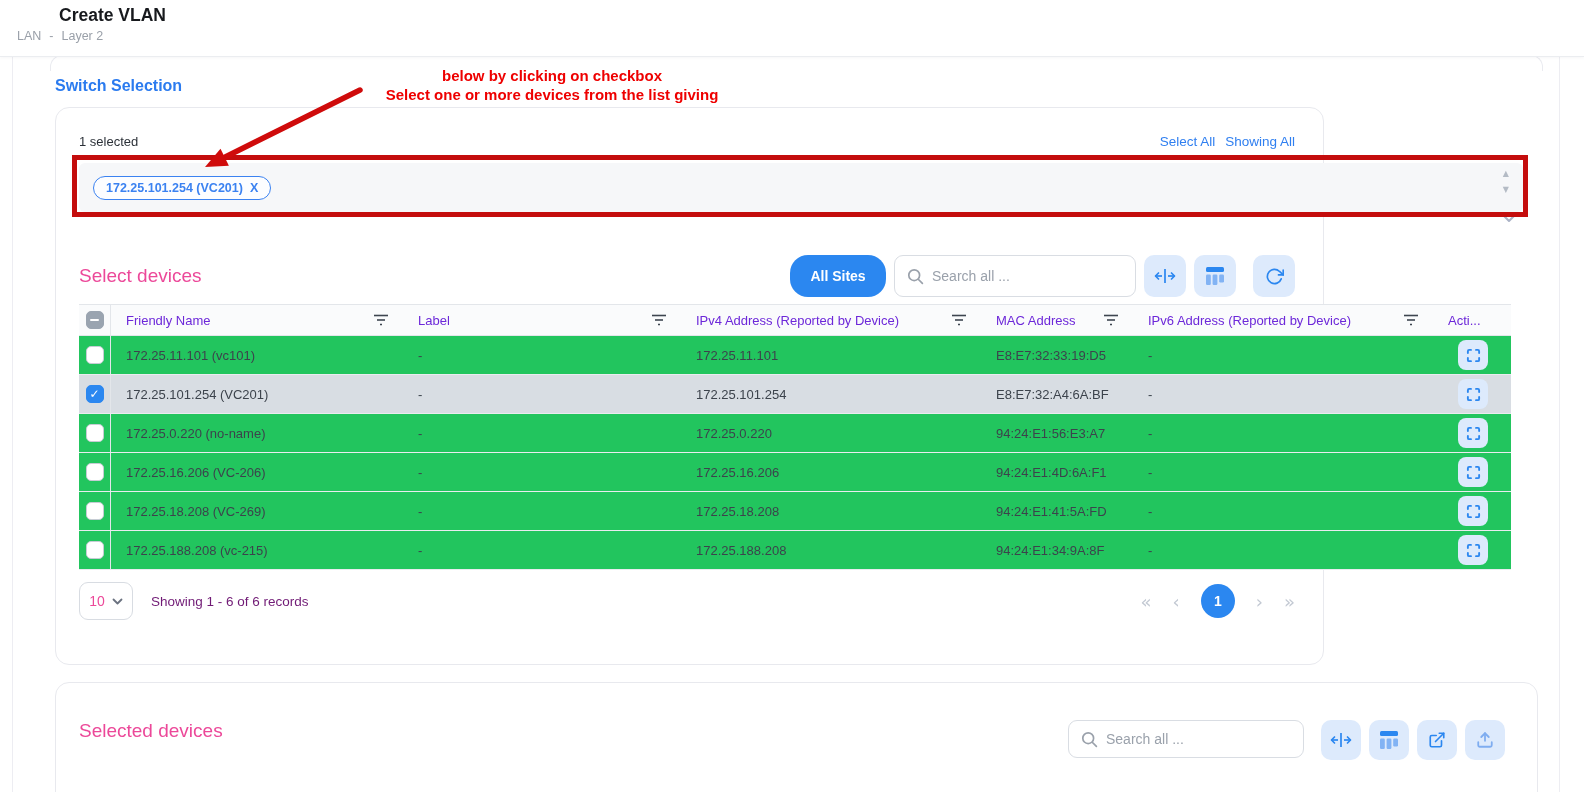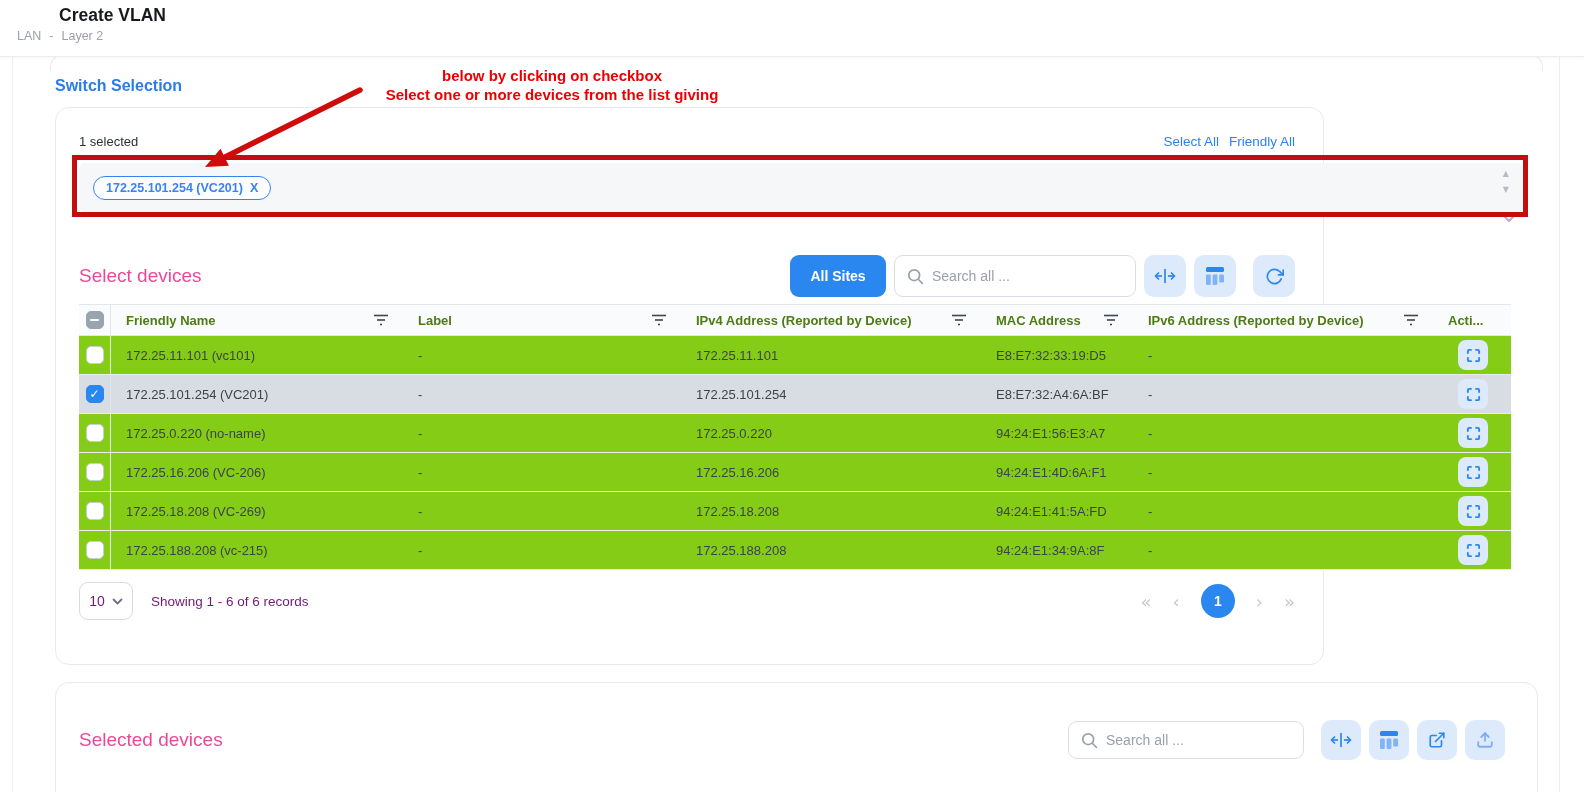--- a/index.html
+++ b/index.html
@@ -37,63 +37,63 @@
                border-radius:6px; display:flex; align-items:center; padding:0 14px; }
   .chip { display:inline-flex; align-items:center; gap:7px; border:1.5px solid #3b82f1; color:#3b82f1;
           background:#fcfdff; border-radius:14px; padding:4px 12px; font-size:12.5px; font-weight:600; }
   .chip .x { cursor:pointer; }
   .spinner { position:absolute; right:14px; top:7px; display:flex; flex-direction:column; gap:8px;
              color:#b4bbc5; font-size:8px; line-height:8px; font-family:"DejaVu Sans",sans-serif; }
   .chevron-under { position:absolute; left:1444px; top:104px; color:#aab2c6; }
   
   .sd-toolbar { position:absolute; left:23px; right:28px; top:147px; height:42px; display:flex; align-items:center; }
   .sd-heading { font-size:19px; font-weight:400; color:#ec4899; margin-right:auto; }
-  .btn-allsites { width:96px; height:42px; background:#2b87f0; color:#fff; border:none; border-radius:9px;
+  .btn-allsites { width:96px; height:42px; background:#2b87f0; color:#fff; border:none; border-radius:18px;
                   font-size:14px; font-weight:700; font-family:inherit; cursor:pointer; }
   .searchbox { width:242px; height:42px; border:1px solid #d9dde3; border-radius:9px; background:#fff;
                display:flex; align-items:center; gap:8px; padding:17px 12px; margin-left:8px; }
   .searchbox input { border:none; outline:none; flex:1; font-size:14px; font-family:inherit; color:#3a414b; min-width:0; background:transparent; }
   .searchbox input::placeholder { color:#9aa1ab; }
   .iconbtn { width:42px; height:42px; border:none; border-radius:10px; background:#ddeafc;
              display:flex; align-items:center; justify-content:center; margin-left:8px; cursor:pointer; }
   .iconbtn.gap { margin-left:17px; }
   
   .dtable { position:absolute; left:23px; top:196px; width:1432px; font-size:13px; }
   .thead, .trow { display:grid; grid-template-columns:32px 292px 278px 300px 152px 300px 1fr; align-items:center; }
   .thead { height:32px; background:#fafbfc; border-top:1px solid #e3e6ea; border-bottom:1px solid #e3e6ea;
-           font-weight:700; color:#4d7c0f;text-align:right; }
+           font-weight:400; color:#6d28d9;text-align:right; }
   .th { display:flex; align-items:center; justify-content:space-between; padding:0 14px 0 15px; white-space:nowrap; overflow:hidden; }
-  .trow { height:39px; border-bottom:1px solid #eaecef; background:#84cc16; color:#3c434c; }
+  .trow { height:39px; border-bottom:1px solid #eaecef; background:#22c55e; color:#3c434c; }
   .trow.selected { background:#d8dde3; }
   .cb-cell { display:flex; justify-content:center; align-items:center; border-right:1px solid #e3e6ea; height:100%; }
   .cb { width:18px; height:18px; border:1.5px solid #c6ccd4; border-radius:5px; background:#fff;
         display:flex; align-items:center; justify-content:center; cursor:pointer;
         font-size:12px; font-weight:700; color:#fff; font-family:"DejaVu Sans",sans-serif; }
   .cb.checked { background:#2b87f0; border-color:#2b87f0; }
   .cb.indet { background:#9aa4b0; border-color:#9aa4b0; position:relative; }
   .cb.indet::after { content:""; width:9px; height:2px; background:#fff; border-radius:1px; }
   .cell { padding:0 15px; white-space:nowrap; overflow:hidden; }
   .c-act { padding-left:25px; display:flex; }
   .rowbtn { width:30px; height:30px; border:none; border-radius:8px; background:#ddeafc;
             display:flex; align-items:center; justify-content:center; cursor:pointer; }
   
   .pagination { position:absolute; left:23px; right:28px; top:473px; height:40px; display:flex; align-items:center; }
   .pagesize { width:54px; height:38px; border:1px solid #d8dce2; border-radius:9px; background:#fff;
-              display:flex; align-items:center; justify-content:center; gap:7px; font-size:14px; color:#701a75; cursor:pointer; }
+              display:flex; align-items:center; justify-content:center; gap:7px; font-size:14px; color:#ec4899; cursor:pointer; }
   .showing { margin-left:18px; font-size:13.5px; color:#701a75; }
   .pager { margin-left:auto; display:flex; align-items:center; gap:21px; color:#c3c9d3; font-size:18px;
            font-family:"DejaVu Sans",sans-serif; }
   .pager span { cursor:pointer; }
   .page-current { width:34px; height:34px; border-radius:50%; background:#2b87f0; color:#fff;
                   font-size:14px; font-weight:600; display:flex; align-items:center; justify-content:center;
                   font-family:"Liberation Sans",sans-serif; }
   
   .card2 { position:absolute; left:55px; top:682px; width:1483px; height:140px;
            background:#fff; border:1px solid #e8e9ee; border-radius:14px; }
-  .card2 .toolbar2 { position:absolute; left:23px; right:32px; top:37px; height:40px; display:flex; align-items:center; }
+  .card2 .toolbar2 { position:absolute; left:23px; right:32px; top:37px; height:40px; display:flex; }
   .card2 .sd-heading { margin-right:auto; }
   .card2 .searchbox { width:236px; height:38px; }
   .card2 .iconbtn { width:40px; height:40px; }
   svg { display:block; }
 </style>
 </head>
 <body>
 
 <div class="topbar">
   <div class="page-title">Create VLAN</div>
@@ -119,21 +119,21 @@
   <polygon points="15,85 30.5,66.7 38.9,83.7" fill="#cf0b0b"></polygon>
 </svg>
 <div class="annotation-box"></div>
 
 <div class="card1">
 
   <div class="sel-row">
     <span>1 selected</span>
     <span class="sel-links">
       <span>Select All</span>
-      <span>Friendly All</span>
+      <span>Showing All</span>
     </span>
   </div>
 
   <div class="chips-box">
     <span class="chip">
       <span>172.25.101.254 (VC201)</span>
       <span class="x">X</span>
     </span>
     <span class="spinner">
       <span>▲</span>

